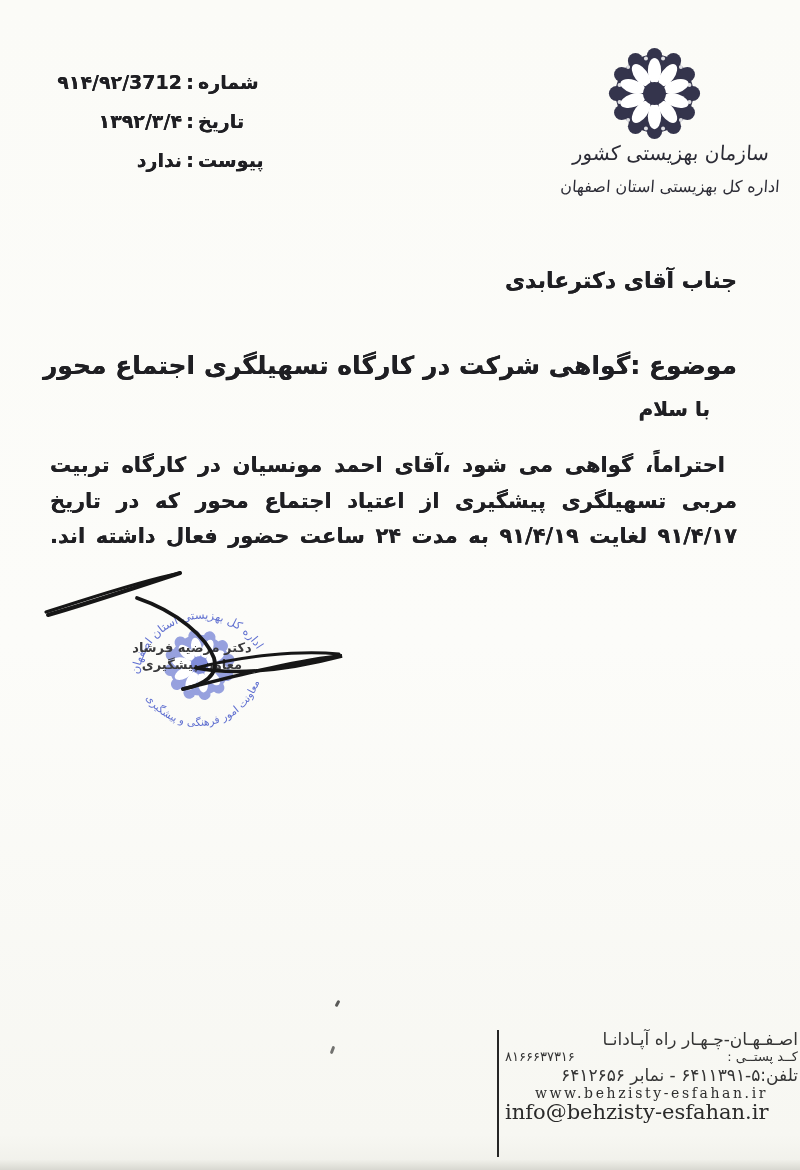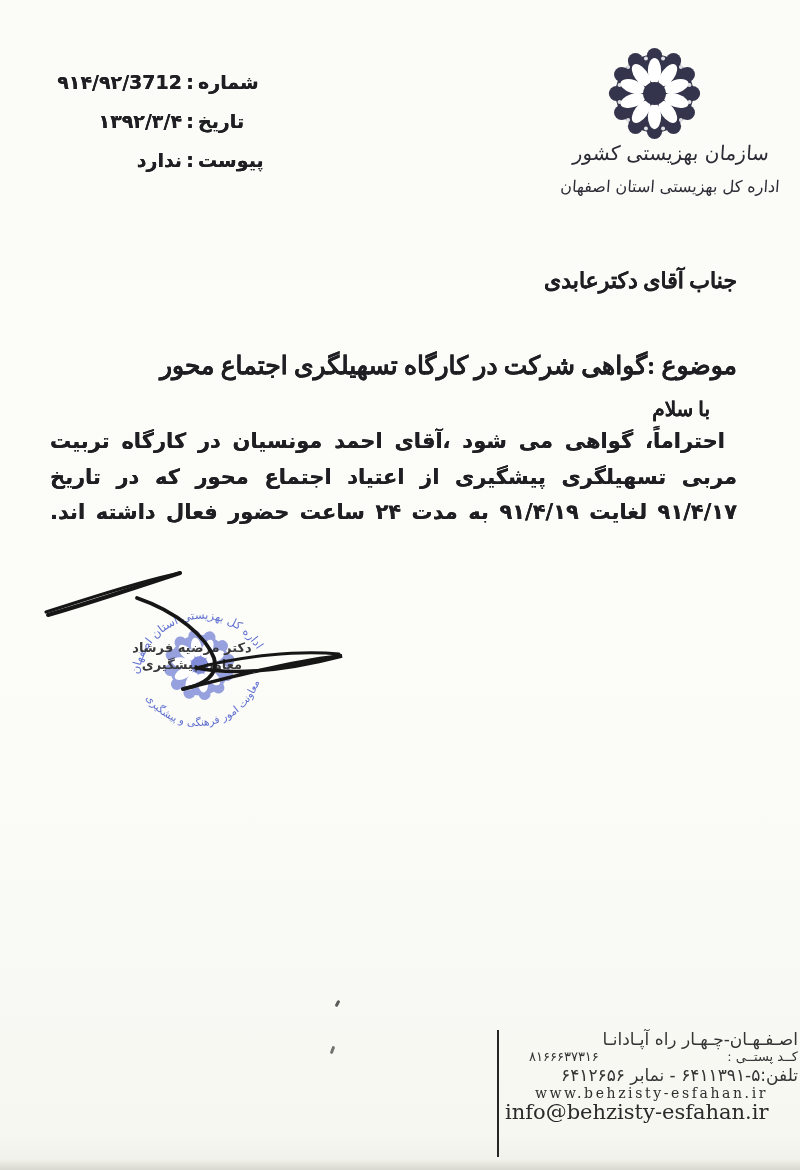--- a/index.html
+++ b/index.html
@@ -23,45 +23,45 @@
   .logo-svg{position:absolute;left:601px;top:46px;width:107px;height:95px;}
   .org-line1{
     position:absolute;top:141px;left:557px;width:228px;text-align:center;
     font-size:20px;color:#2c2c36;direction:rtl;transform:skewX(-4deg);
   }
   .org-line2{
     position:absolute;top:177px;left:550px;width:240px;text-align:center;
     font-size:16px;color:#2c2c36;direction:rtl;transform:skewX(-4deg);
   }
   
-  .rtl-line{position:absolute;direction:rtl;font-weight:bold;text-shadow:0 0 .6px currentColor;font-family:Liberation Serif, serif;}
+  .rtl-line{position:absolute;direction:rtl;font-weight:bold;text-shadow:0 0 .6px currentColor;}
   .recipient1{top:268px;right:63px;font-size:22px;}
   .recipient2{top:306px;right:63px;font-size:23px;}
   .subject{top:351px;right:63px;font-size:25px;text-align:right;}
   .salutation{top:397px;right:90px;font-size:20px;text-align:right;}
   .body-par{
-    position:absolute;top:424px;left:50px;width:687px;
+    position:absolute;top:448px;left:50px;width:687px;
     direction:rtl;text-align:justify;text-align-last:justify;
     font-size:21px;font-weight:bold;line-height:35.5px;text-indent:12px;
     text-shadow:0 0 .6px currentColor;word-spacing:1px;
   }
   
   .stamp-svg{position:absolute;left:116px;top:592px;width:168px;height:152px;transform:rotate(-10deg);}
   .signer{position:absolute;left:116px;top:639px;width:152px;text-align:center;
     direction:rtl;color:#3a3a3c;font-size:13px;line-height:17px;font-weight:bold;z-index:4;}
   .signature-svg{position:absolute;left:30px;top:555px;width:360px;height:220px;z-index:5;}
   
   .footer{
     position:absolute;left:497px;top:1030px;width:293px;height:127px;
     border-left:2px solid #262626;padding-left:6px;
     direction:rtl;color:#343434;
   }
   .f-line{font-size:17px;line-height:18px;text-align:right;letter-spacing:.2px;white-space:nowrap;}
   .f-postal{display:flex;justify-content:space-between;font-size:13px;line-height:18px;}
-  .f-postal .pc-value{letter-spacing:1.5px;direction:ltr;margin-left:24px;}
+  .f-postal .pc-value{letter-spacing:1.5px;direction:ltr;}
   .f-web{direction:ltr;text-align:center;font-family:"DejaVu Serif","Liberation Serif",serif;
     font-size:14px;line-height:18px;letter-spacing:2.6px;color:#2e2e2e;white-space:nowrap;}
   .f-email{direction:ltr;text-align:left;font-family:"DejaVu Serif","Liberation Serif",serif;
     font-size:21px;line-height:21px;color:#2a2a2a;white-space:nowrap;}
   
   .speck{position:absolute;background:#5a5a58;border-radius:2px;}
   .speck1{left:336px;top:1000px;width:3px;height:7px;transform:rotate(28deg);}
   .speck2{left:331px;top:1046px;width:3px;height:8px;transform:rotate(20deg);opacity:.85;}
   .bottom-band{position:absolute;left:0;top:1160px;width:800px;height:10px;
     background:linear-gradient(180deg,#f0f0ea,#d8d8d1);}

